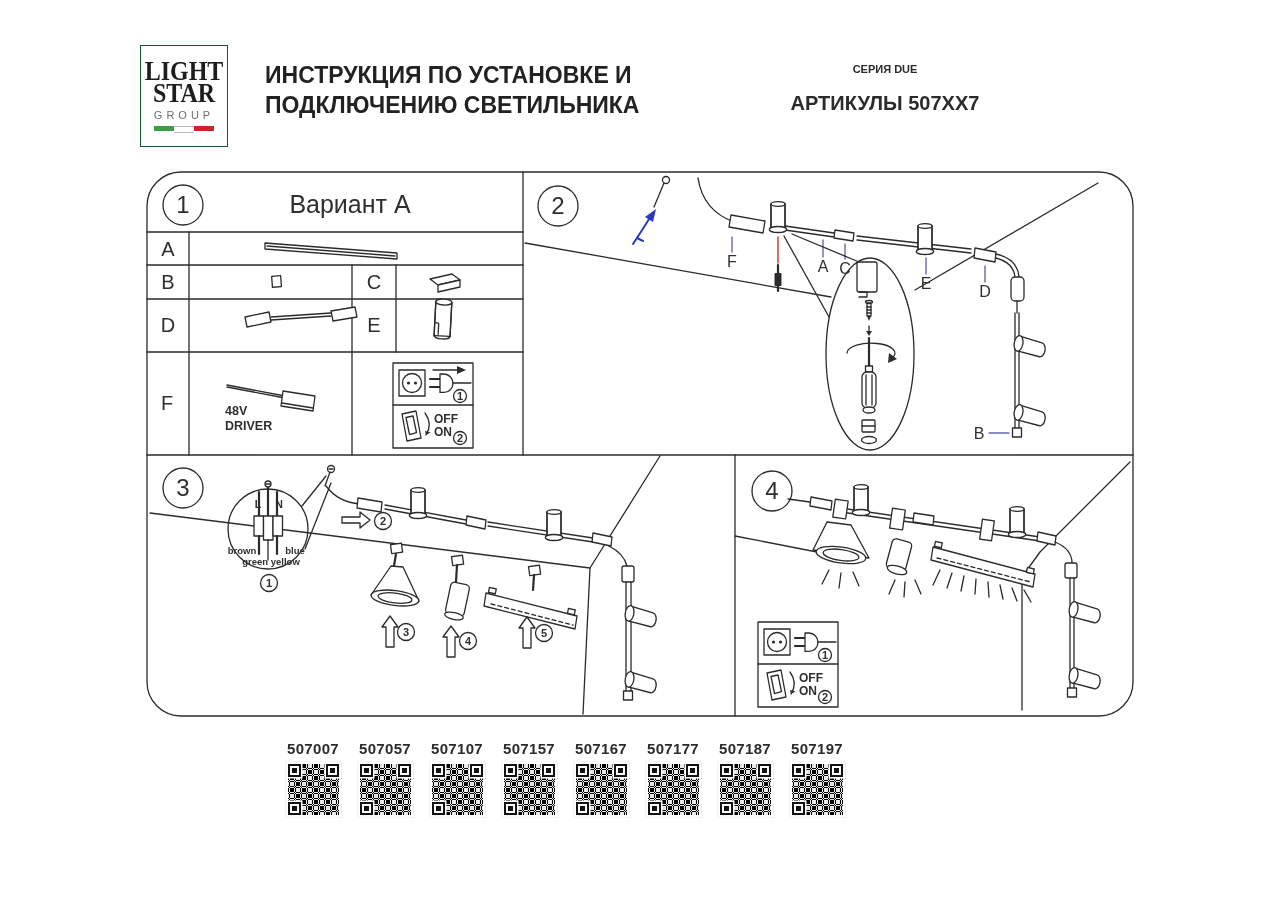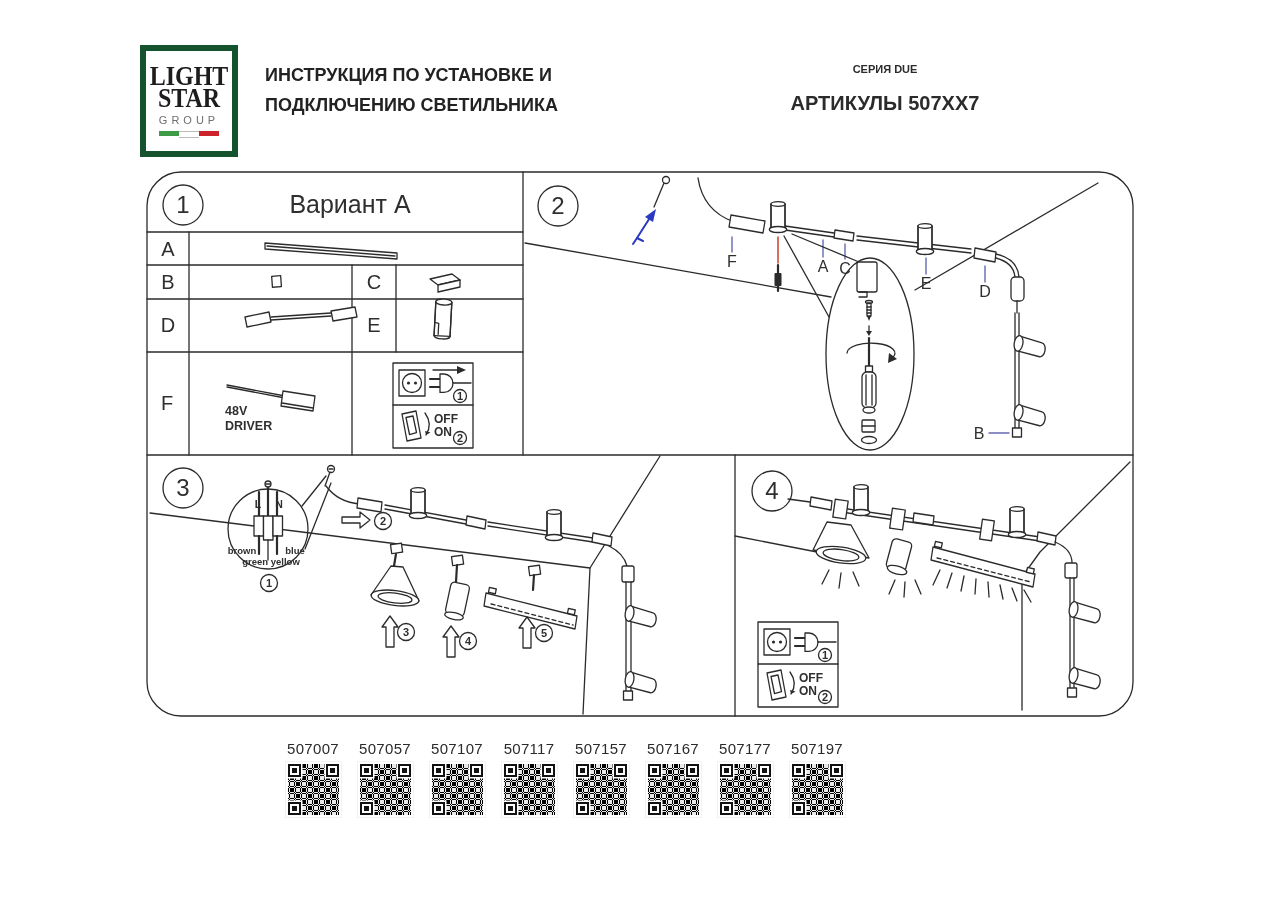--- a/index.html
+++ b/index.html
@@ -1,29 +1,29 @@
 <!DOCTYPE html>
 <html style="--line: #2b2b2b; --leader-blue: #6668b0; --wire-red: #c9402e; --arrow-blue: #2b39c0; --flag-green: #3f9b45; --flag-red: #cc2229;"><head>
 <meta charset="utf-8">
 <style>
   html,body{margin:0;padding:0;background:#ffffff;}
   body{width:1280px;height:905px;position:relative;font-family:"Liberation Sans",sans-serif;color:#2b2b2b;overflow:hidden;}
 
   
-  .logo-box{position:absolute;left:140px;top:45px;width:86px;height:100px;border:6px solid #14532d;background:#fff;text-align:center;}
+  .logo-box{position:absolute;left:140px;top:45px;width:86px;height:100px;border:1px solid #14532d;background:#fff;text-align:center;}
   .logo-word{font-family:"Liberation Serif",serif;font-weight:bold;color:#1d1d1d;font-size:24px;line-height:22px;letter-spacing:0px;transform:scaleY(1.15);}
   .logo-word.first{margin-top:14px;}
   .logo-group{font-size:11px;letter-spacing:4px;color:#6e6e6e;margin-top:5px;}
   .logo-flag{display:flex;justify-content:center;gap:0;margin-top:5px;}
   .logo-flag span{width:20px;height:5px;display:block;}
   .flag-green{background:var(--flag-green);}
   .flag-white{background:#fff;border-top:1px solid #bbb;border-bottom:1px solid #bbb;}
   .flag-red{background:var(--flag-red);}
 
-  .main-title{position:absolute;left:265px;top:60px;width:440px;font-size:18px;font-weight:bold;line-height:30px;color:#222;}
+  .main-title{position:absolute;left:265px;top:60px;width:440px;font-size:23px;font-weight:bold;line-height:30px;color:#222;}
   .series-block{position:absolute;left:770px;top:63px;width:230px;text-align:center;}
   .series-line{font-size:11px;font-weight:bold;}
   .articles-line{font-size:20px;font-weight:bold;margin-top:17px;}
 
   
   .diagram{position:absolute;left:145px;top:170px;width:990px;height:548px;}
   svg path,svg line,svg rect,svg circle,svg ellipse,svg polygon,svg polyline{stroke:var(--line);stroke-width:1.3;fill:none;stroke-linecap:round;stroke-linejoin:round;}
   svg .fw{fill:#ffffff;}
   svg .fd{fill:var(--line);stroke:none;}
   svg .thick{stroke-width:2.2;}
@@ -39,21 +39,21 @@
   .t-circ{font-size:11px;font-weight:bold;}
   .t-bold-s{font-size:12.5px;font-weight:bold;}
   .t-onoff{font-size:12px;font-weight:bold;}
   .t-wire{font-size:9.5px;font-weight:bold;}
   .t-ln{font-size:10.5px;font-weight:bold;}
   .mid{text-anchor:middle;}
 
   
   .qr-row{position:absolute;left:282px;top:740px;display:flex;}
   .qr-item{width:62px;margin-right:10px;text-align:center;}
-  .qr-label{font-size:15px;font-weight:normal;margin-bottom:5px;letter-spacing:0.3px;}
+  .qr-label{font-size:15px;font-weight:bold;margin-bottom:5px;letter-spacing:0.3px;}
   .qr{position:relative;width:55px;height:55px;margin:0 auto;background:#fff;outline:1px solid #f2f2f2;}
   .qr-noise{position:absolute;inset:2px;background:
       repeating-conic-gradient(#ffffff 0 25%, #161616 0 50%),
       repeating-conic-gradient(#ffffff 0 25%, #161616 0 50%);
     background-size:4px 4px,6px 6px;background-position:0 0,1px 2px;background-blend-mode:difference;}
   .qr-finder{position:absolute;width:9px;height:9px;border:2px solid #111;background:#fff;box-shadow:0 0 0 1.5px #fff;}
   .qr-finder::after{content:"";position:absolute;inset:2px;background:#111;}
   .qr-finder.tl{left:2px;top:2px;}
   .qr-finder.tr{right:2px;top:2px;}
   .qr-finder.bl{left:2px;bottom:2px;}
@@ -446,29 +446,20 @@
   <div class="qr-item">
     <div class="qr-label">507107</div>
     <div class="qr">
       <div class="qr-noise"></div>
       <div class="qr-finder tl"></div>
       <div class="qr-finder tr"></div>
       <div class="qr-finder bl"></div>
     </div>
   </div>
 
-  <div class="qr-item">
-    <div class="qr-label">507117</div>
-    <div class="qr">
-      <div class="qr-noise"></div>
-      <div class="qr-finder tl"></div>
-      <div class="qr-finder tr"></div>
-      <div class="qr-finder bl"></div>
-    </div>
-  </div>
 
 
   <div class="qr-item">
     <div class="qr-label">507157</div>
     <div class="qr">
       <div class="qr-noise"></div>
       <div class="qr-finder tl"></div>
       <div class="qr-finder tr"></div>
       <div class="qr-finder bl"></div>
     </div>
@@ -487,20 +478,29 @@
   <div class="qr-item">
     <div class="qr-label">507177</div>
     <div class="qr">
       <div class="qr-noise"></div>
       <div class="qr-finder tl"></div>
       <div class="qr-finder tr"></div>
       <div class="qr-finder bl"></div>
     </div>
   </div>
 
+  <div class="qr-item">
+    <div class="qr-label">507187</div>
+    <div class="qr">
+      <div class="qr-noise"></div>
+      <div class="qr-finder tl"></div>
+      <div class="qr-finder tr"></div>
+      <div class="qr-finder bl"></div>
+    </div>
+  </div>
 
   <div class="qr-item">
     <div class="qr-label">507197</div>
     <div class="qr">
       <div class="qr-noise"></div>
       <div class="qr-finder tl"></div>
       <div class="qr-finder tr"></div>
       <div class="qr-finder bl"></div>
     </div>
   </div>

